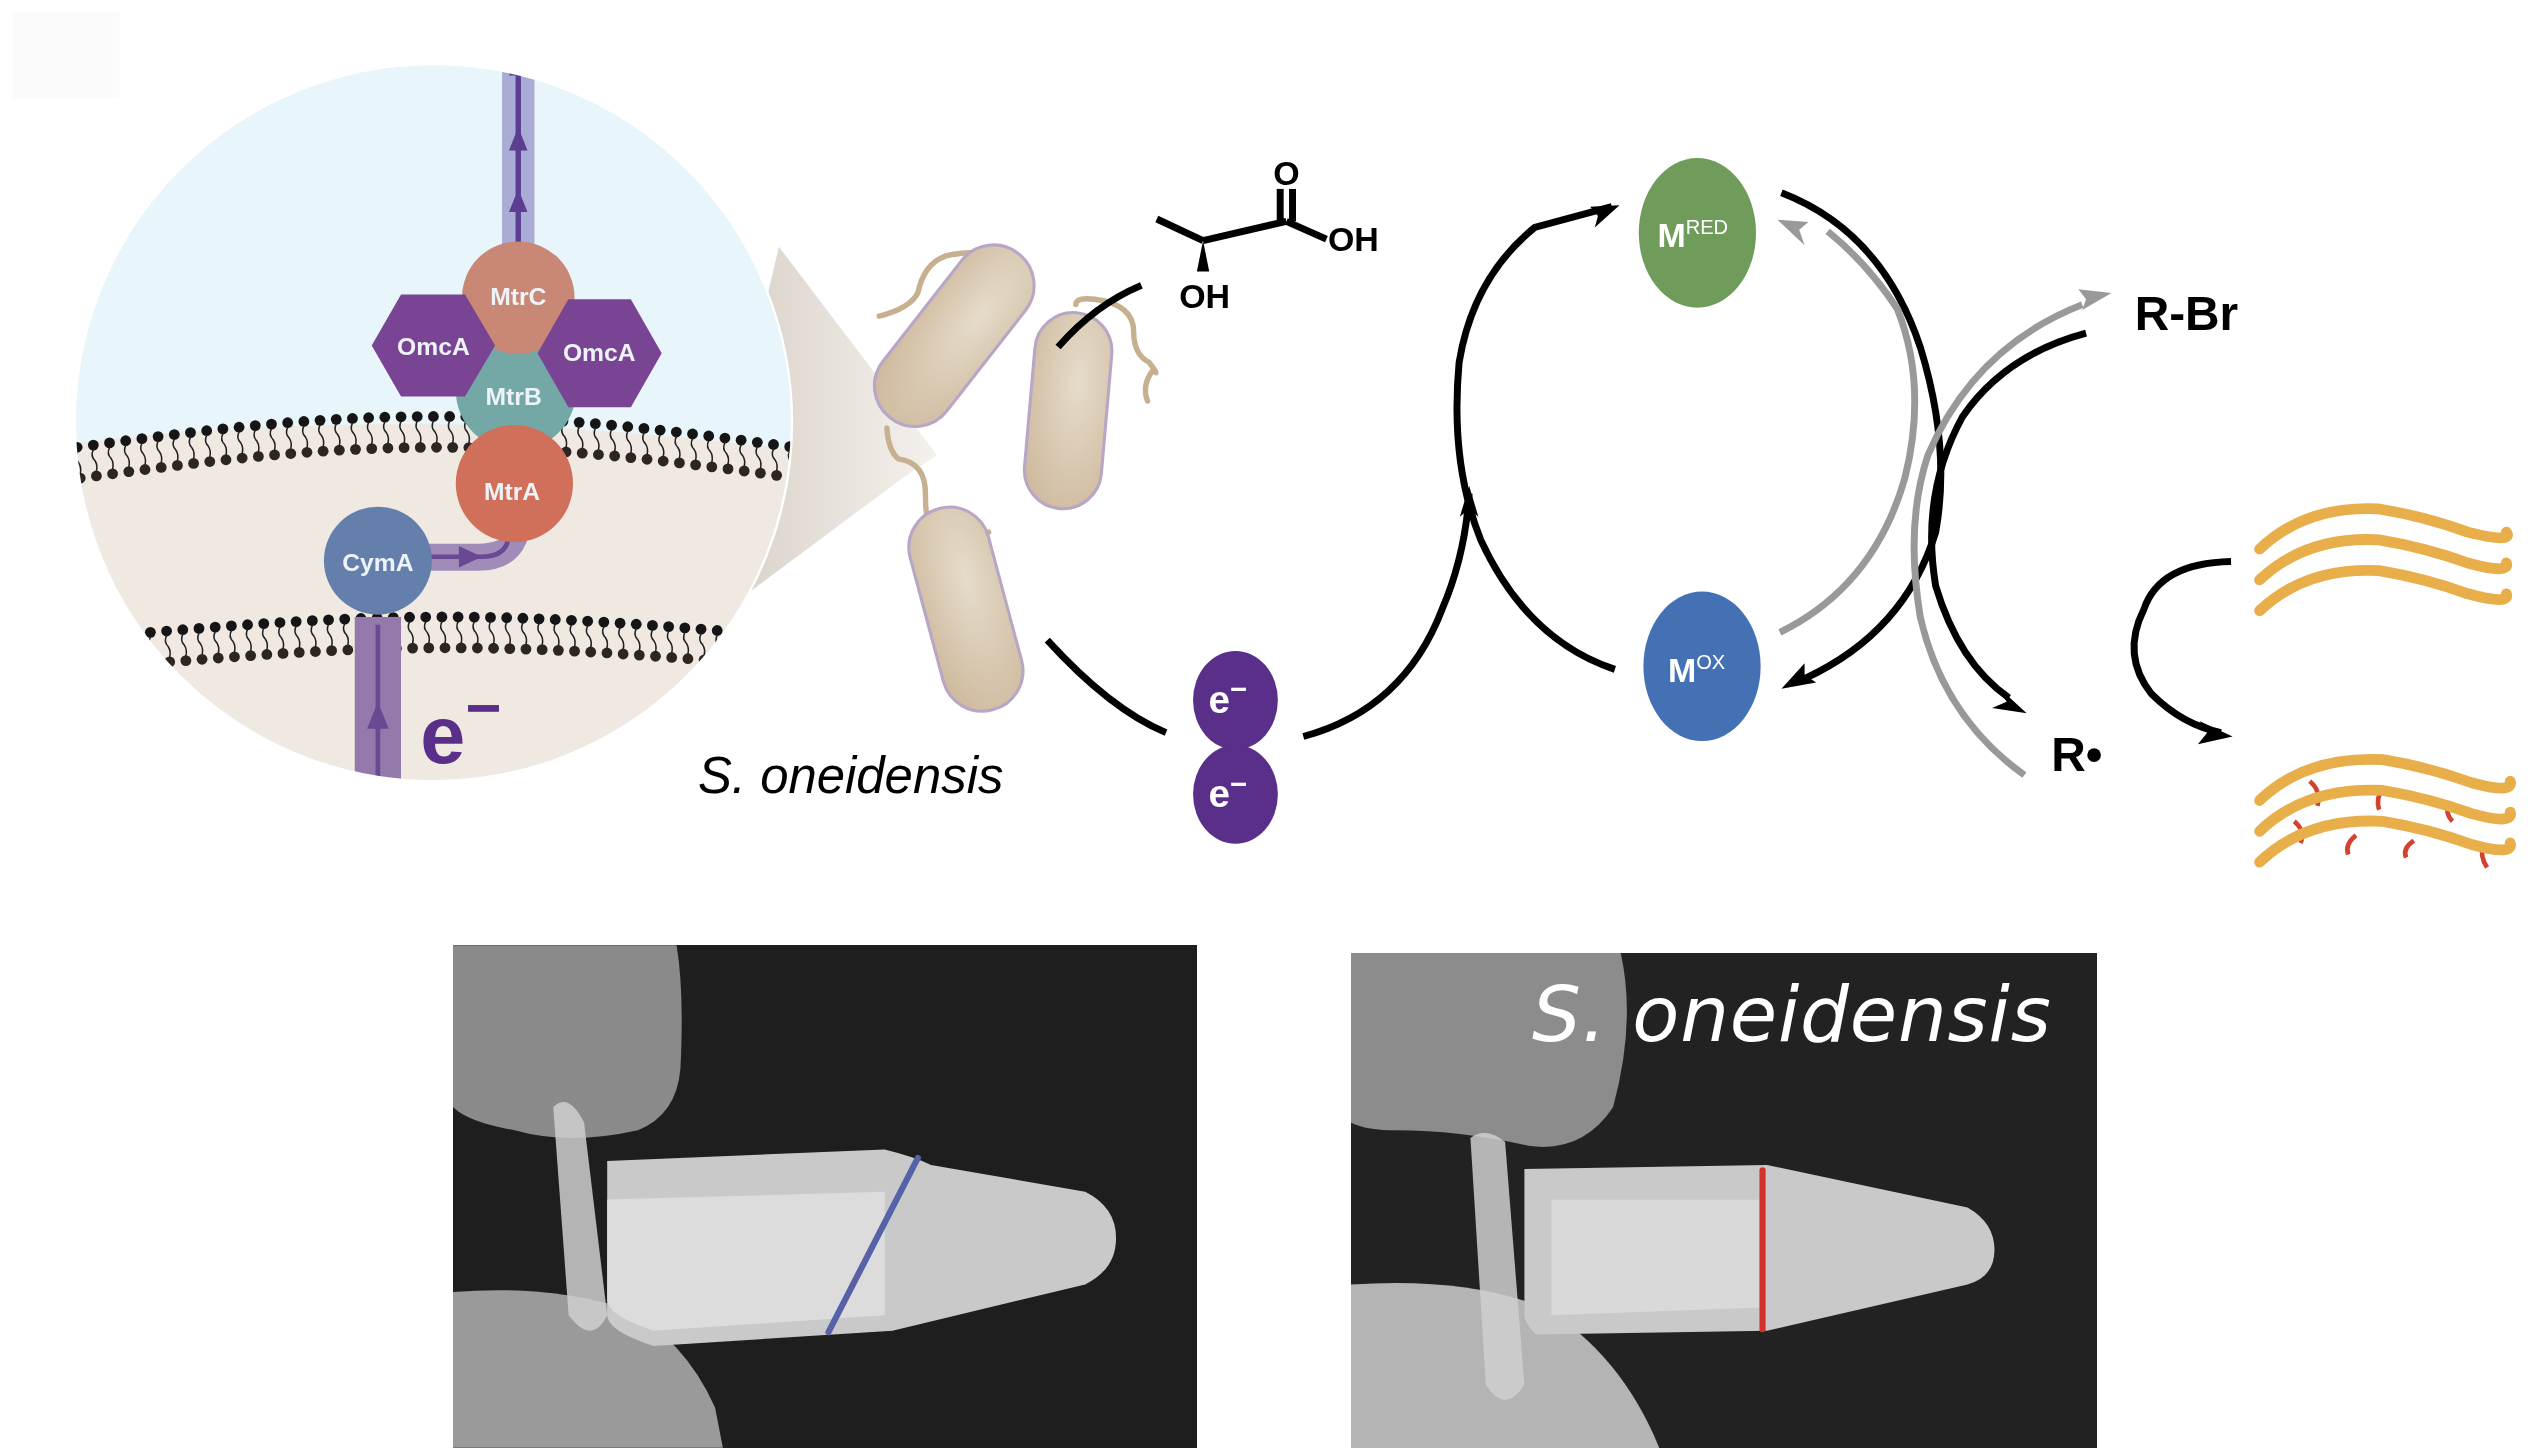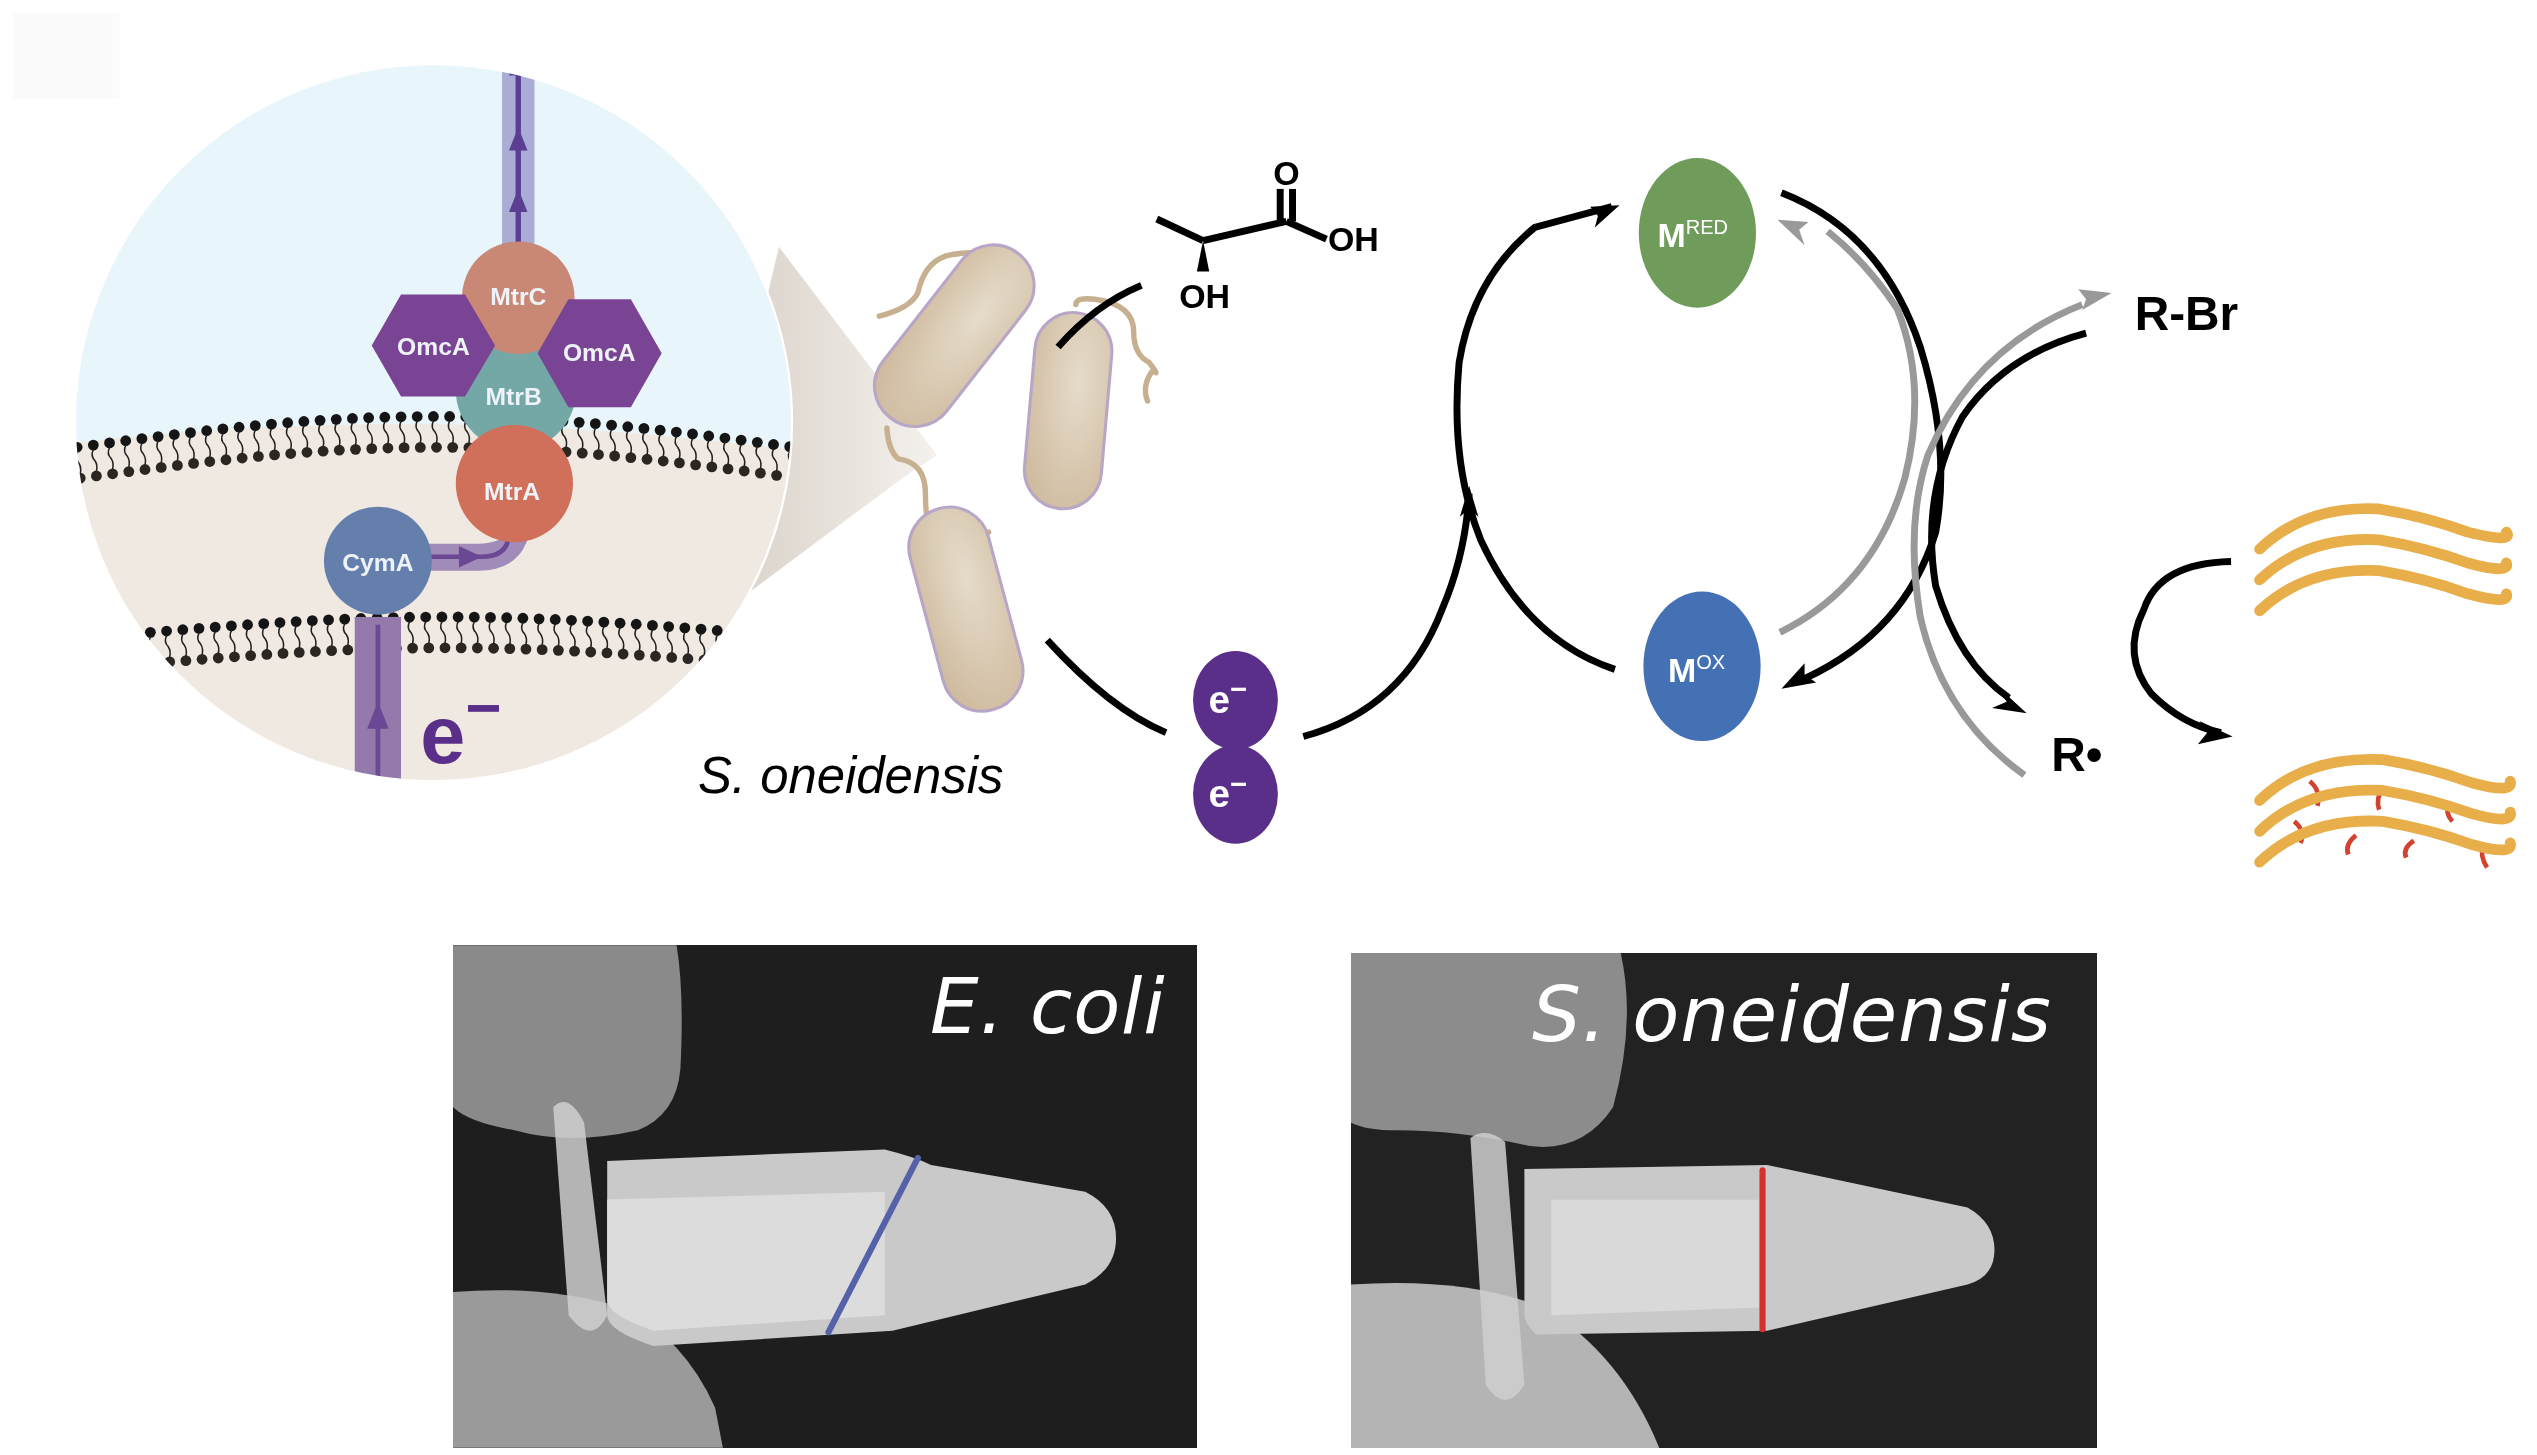--- a/index.html
+++ b/index.html
@@ -428,21 +428,20 @@
 <div class="photo" style="left:453px; top:945px; width:744px; height:503px;">
   <svg width="744" height="503" viewBox="0 0 965 652">
     <rect x="0" y="0" width="965" height="652" fill="#1e1e1e"></rect>
     <path d="M0,0 L290,0 Q300,60 295,160 Q290,220 240,240 Q150,260 80,240 Q20,230 0,210 Z" fill="#8a8a8a"></path>
     <path d="M0,450 Q120,440 220,470 Q300,510 340,600 L350,652 L0,652 Z" fill="#9a9a9a"></path>
     <path d="M130,210 Q150,190 170,230 L200,480 Q180,520 150,480 Z" fill="#cfcfcf" opacity="0.85"></path>
     <path d="M200,280 L560,265 Q600,275 620,285 L820,320 Q860,340 860,380 Q860,420 820,440 L570,500 L260,520 Q200,500 200,480 Z" fill="#c9c9c9"></path>
     <path d="M200,330 L560,320 L560,480 L260,500 Q200,480 200,460 Z" fill="#dcdcdc"></path>
     <line x1="487" y1="502" x2="603" y2="276" stroke="#5562a8" stroke-width="8" stroke-linecap="round"></line>
   </svg>
-  <div class="photo-title" style="left:477px; top:17px;">E. coli</div>
 </div>
 
 <div class="photo" style="left:1351px; top:953px; width:746px; height:495px;">
   <svg width="746" height="495" viewBox="0 0 968 642">
     <rect x="0" y="0" width="968" height="642" fill="#222222"></rect>
     <path d="M0,0 L350,0 Q370,90 340,200 Q300,260 230,250 Q140,230 60,230 Q20,230 0,220 Z" fill="#8c8c8c"></path>
     <path d="M0,430 Q150,420 250,460 Q350,520 400,642 L0,642 Z" fill="#b4b4b4"></path>
     <path d="M155,240 Q175,225 200,245 L225,560 Q200,600 175,560 Z" fill="#cfcfcf" opacity="0.85"></path>
     <path d="M225,280 L540,275 L800,330 Q835,350 835,385 Q835,420 800,430 L540,490 L240,495 Q225,480 225,470 Z" fill="#c9c9c9"></path>
     <path d="M260,320 L530,320 L530,460 L260,470 Z" fill="#d9d9d9"></path>

